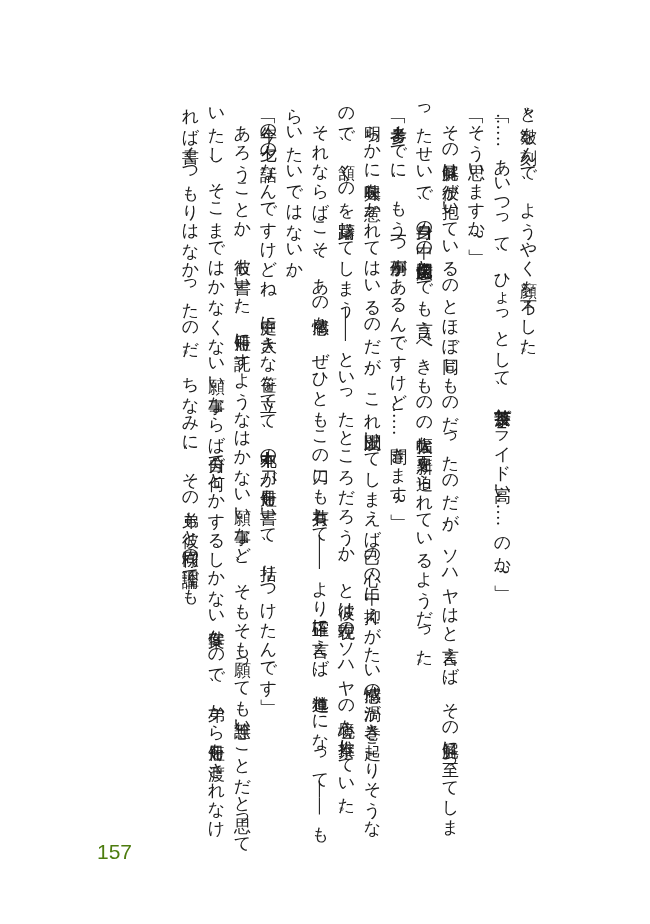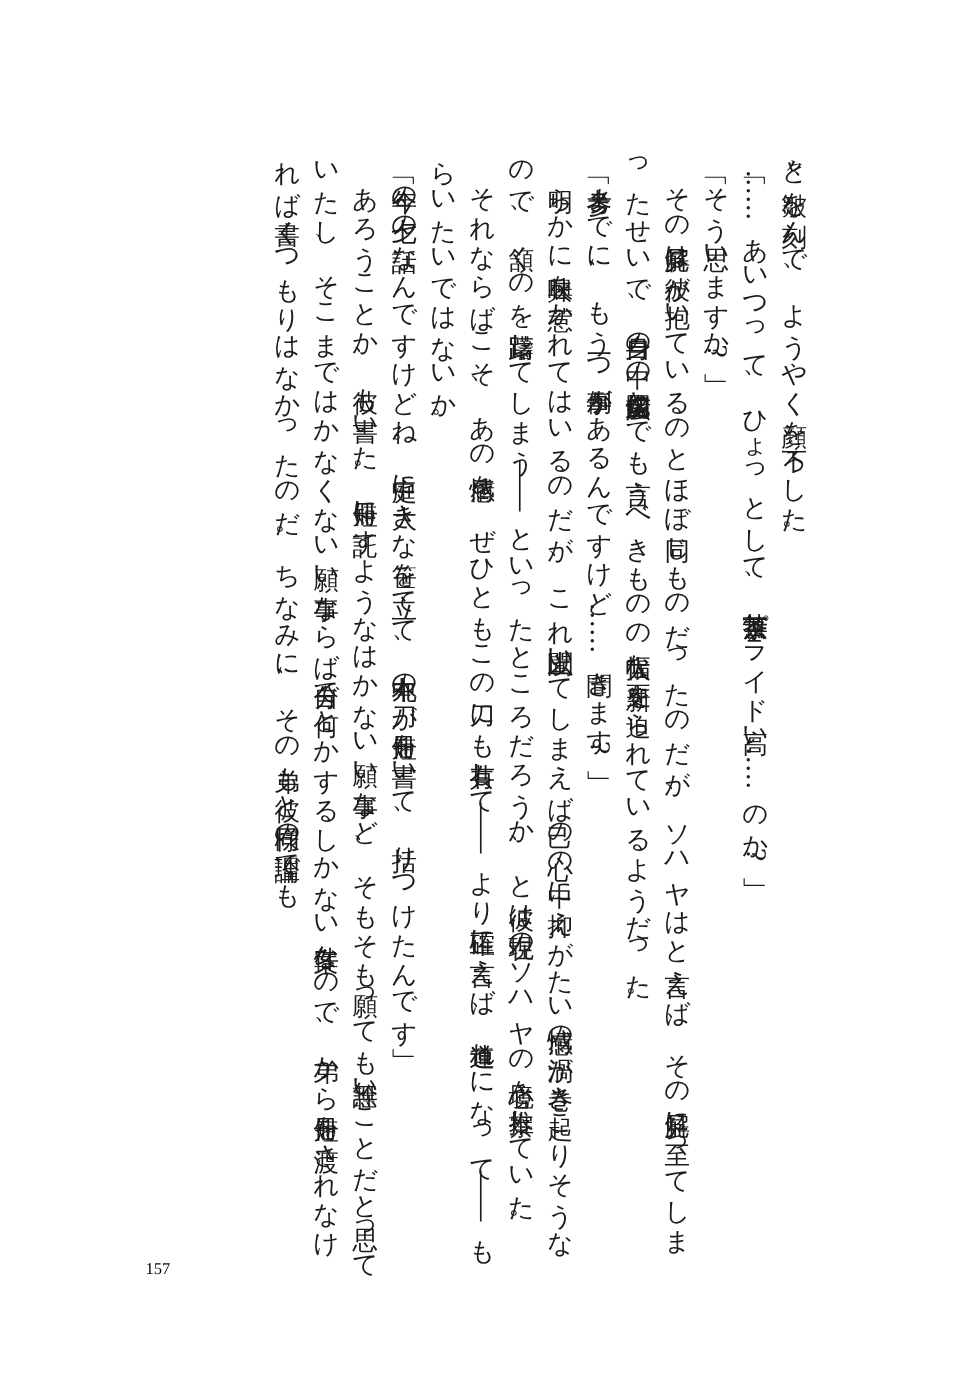--- a/index.html
+++ b/index.html
@@ -33,23 +33,23 @@
     padding: 0;
     text-indent: 1em;
   }
   .text-block p.noindent {
     text-indent: 0;
   }
   .page-number {
     position: absolute;
     left: 97px;
     top: 840px;
-    font-family: Liberation Serif, serif;
-    font-size: 11px;
-    color: #000000;
+    font-family: Liberation Sans, sans-serif;
+    font-size: 21px;
+    color: #4d7c0f;
   }
 </style>
 </head>
 <body>
 
 <div class="page">
 
   <div class="text-block">
     <p class="noindent">々と皺を刻んで、ようやく顔を下ろした。</p>
     <p>「……あいつって、ひょっとして、無茶苦茶プライド高い……のか?」</p>

